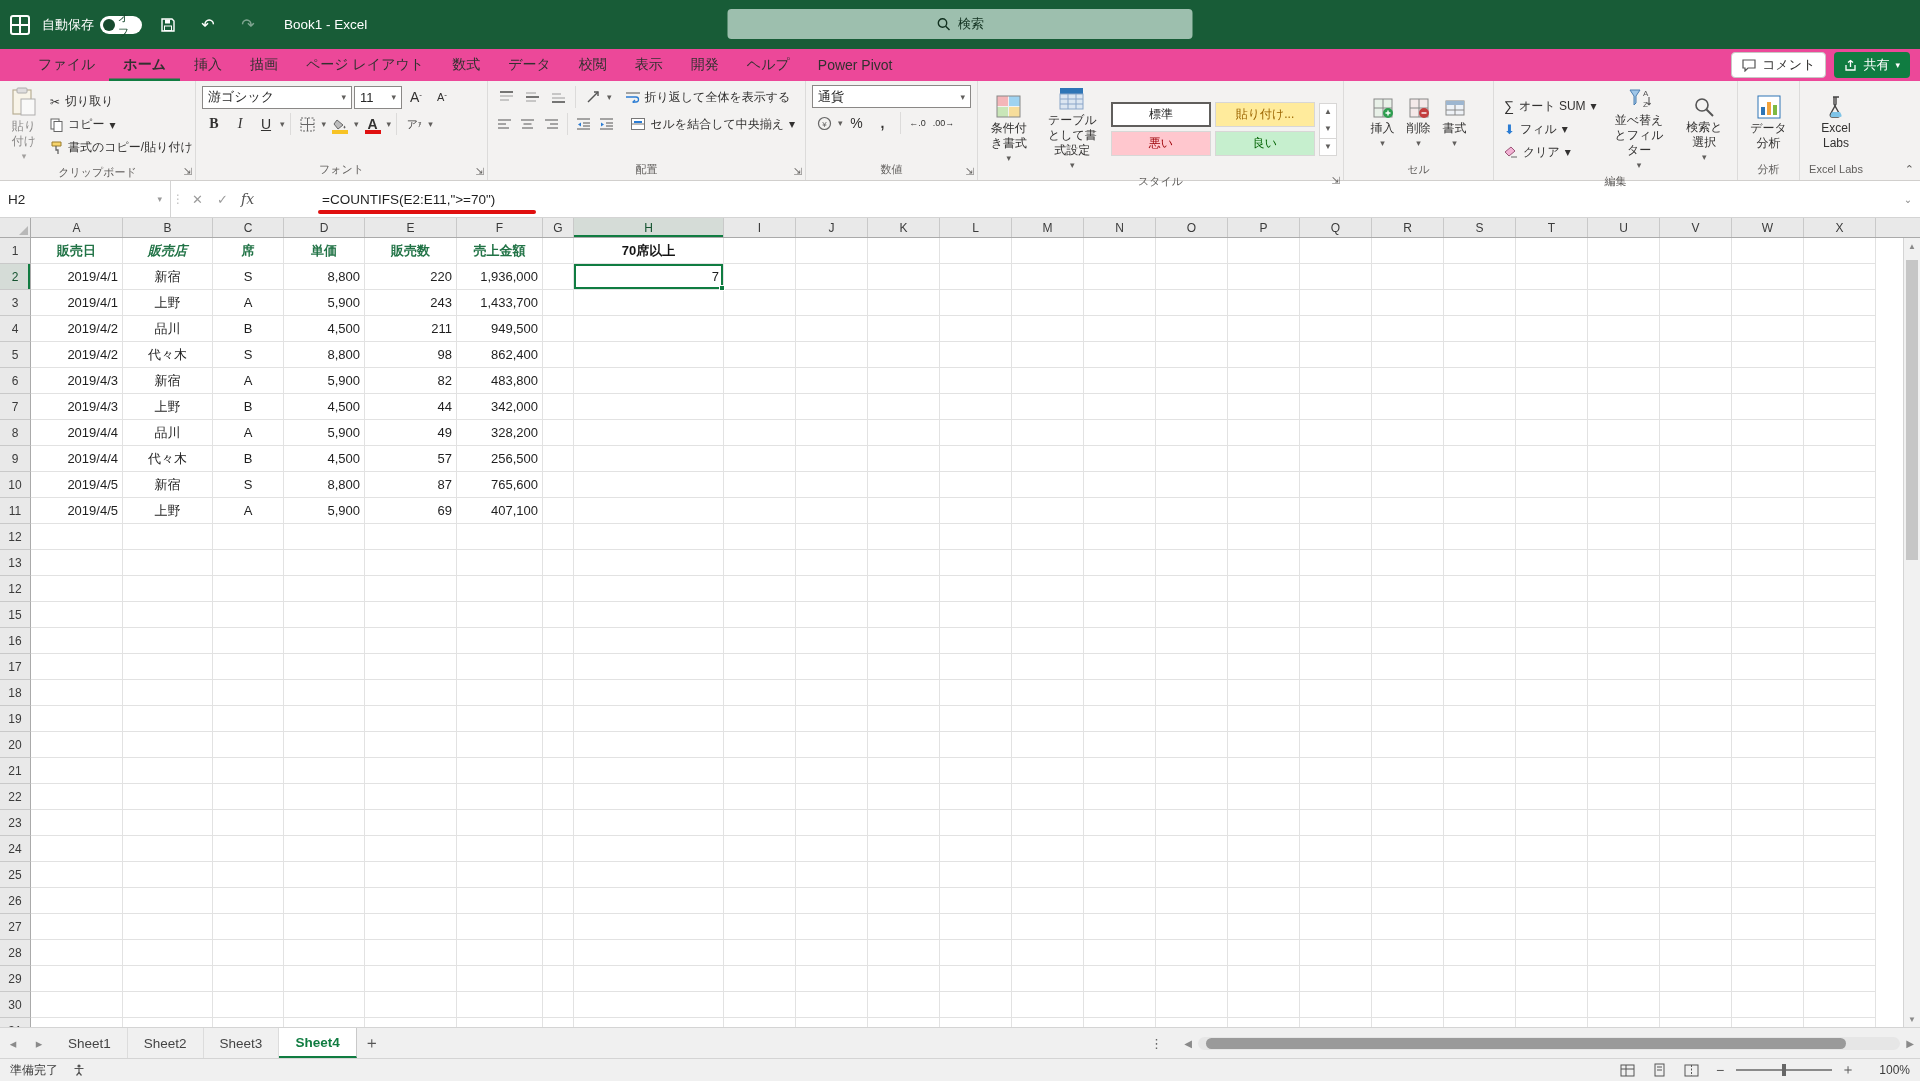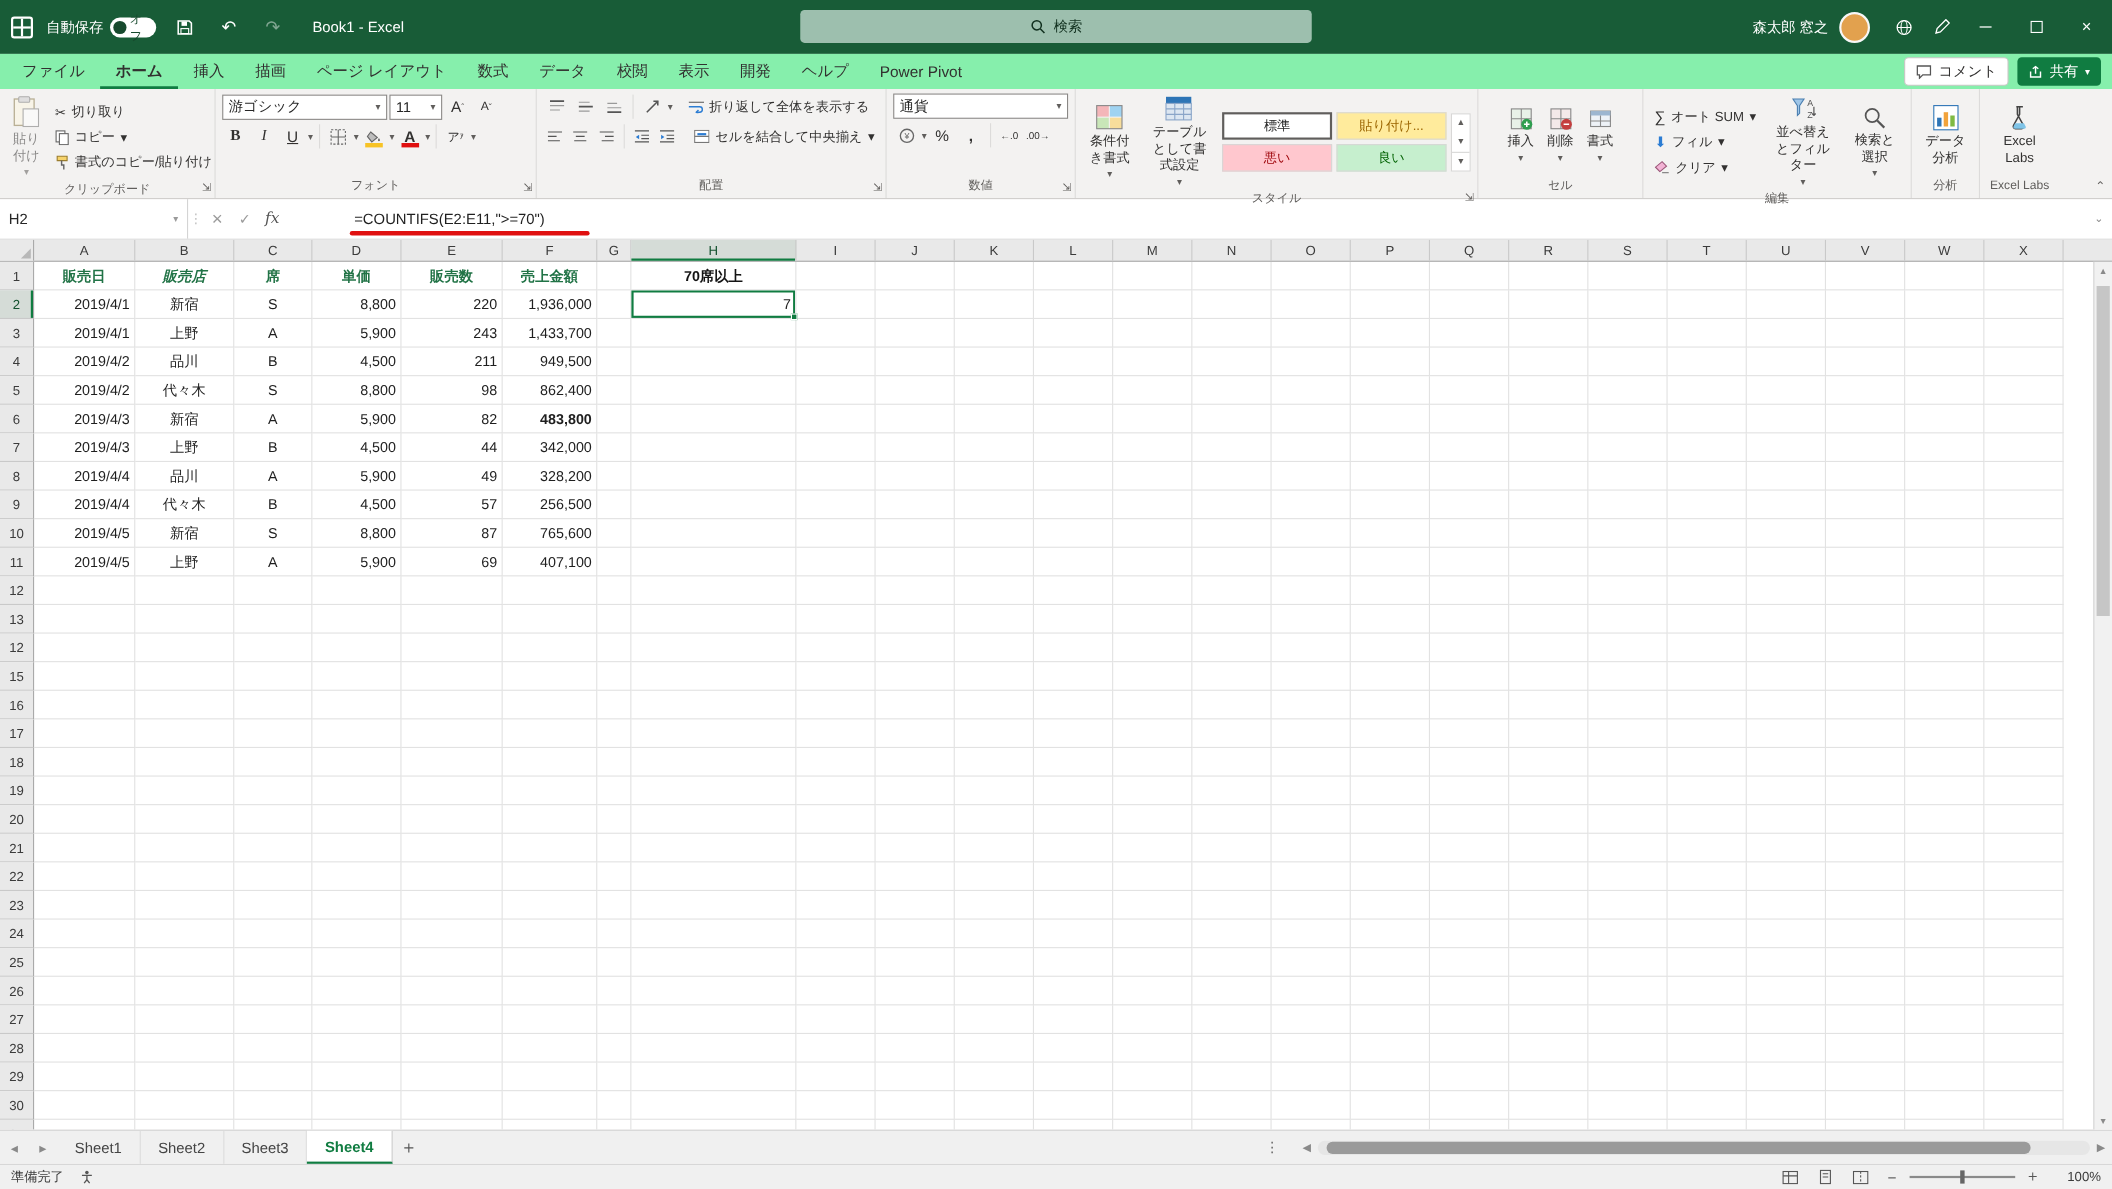--- a/index.html
+++ b/index.html
@@ -26,21 +26,21 @@
   .doc-title{font-size:13.5px;margin-left:10px;}
   .searchbox{position:absolute;left:50%;transform:translateX(-50%);top:9px;width:465px;height:30px;background:#9dbfae;border-radius:4px;display:flex;align-items:center;justify-content:center;gap:8px;color:#11301f;font-size:13px;cursor:text;}
   .tb-right{position:absolute;right:0;top:0;height:49px;display:flex;align-items:center;}
   .username{font-size:13px;margin-right:10px;}
   .avatar{width:28px;height:28px;border-radius:50%;background:#e2a14e;border:2px solid #f7f7f7;margin-right:14px;}
   .tb-ico{width:34px;height:49px;display:flex;align-items:center;justify-content:center;background:none;border:none;color:#fff;cursor:pointer;}
   .winbtn{width:46px;height:49px;display:flex;align-items:center;justify-content:center;background:none;border:none;color:#fff;font-size:15px;cursor:pointer;}
   .maxglyph{width:11px;height:11px;border:1.5px solid #fff;}
 
   
-  .ribbon-tabs{height:32px;background:#86efac;display:flex;align-items:stretch;padding-left:6px;position:relative;flex:none;}
+  .ribbon-tabs{height:32px;background:#ec4899;display:flex;align-items:stretch;padding-left:24px;position:relative;flex:none;}
   .rtab{padding:0 14px;display:flex;align-items:center;font-size:14px;color:#323130;cursor:pointer;}
   .rtab.active{font-weight:700;box-shadow:inset 0 -2.5px 0 var(--accent);}
   .rtabs-right{position:absolute;right:10px;top:3px;display:flex;gap:8px;align-items:center;}
   .cmt-btn{height:26px;display:flex;align-items:center;gap:6px;background:#fff;border:1px solid #c8c6c4;border-radius:4px;padding:0 10px;font-size:13px;color:#323130;cursor:pointer;}
   .share-btn{height:26px;display:flex;align-items:center;gap:6px;background:var(--accent);border:none;border-radius:4px;padding:0 10px;font-size:13px;color:#fff;cursor:pointer;}
 
   
   .ribbon-body{height:100px;background:#f3f2f1;border-bottom:1px solid #d1cfcd;display:flex;position:relative;flex:none;}
   .rgroup{display:flex;flex-direction:column;border-right:1px solid #dcdbda;position:relative;flex:none;}
   .rg-content{flex:1;display:flex;align-items:center;padding:4px 6px 0 6px;gap:4px;}
@@ -155,41 +155,20 @@
     </div>
 
     <div class="searchbox">
       <svg width="14" height="14" viewBox="0 0 14 14">
           <circle cx="6" cy="6" r="4.2" fill="none" stroke="#11301f" stroke-width="1.4"></circle>
           <line x1="9.2" y1="9.2" x2="13" y2="13" stroke="#11301f" stroke-width="1.4"></line>
         </svg>
       <span>検索</span>
     </div>
 
-    <div class="tb-right">
-      <span class="username">森太郎 窓之</span>
-      <span class="avatar"></span>
-      <button class="tb-ico">
-        <svg width="16" height="16" viewBox="0 0 16 16">
-            <circle cx="8" cy="8" r="6.3" fill="none" stroke="#fff" stroke-width="1.2"></circle>
-            <ellipse cx="8" cy="8" rx="2.8" ry="6.3" fill="none" stroke="#fff" stroke-width="1"></ellipse>
-            <line x1="1.7" y1="8" x2="14.3" y2="8" stroke="#fff" stroke-width="1"></line>
-          </svg>
-      </button>
-      <button class="tb-ico">
-        <svg width="15" height="15" viewBox="0 0 15 15">
-            <path d="M2 13l1-4 8-8 3 3-8 8z" fill="none" stroke="#fff" stroke-width="1.2"></path>
-          </svg>
-      </button>
-      <button class="winbtn">─</button>
-      <button class="winbtn">
-          <span class="maxglyph"></span>
-        </button>
-      <button class="winbtn">×</button>
-    </div>
   </div>
 
   <div class="ribbon-tabs">
     <div class="rtab">ファイル</div>
     <div class="rtab active">ホーム</div>
     <div class="rtab">挿入</div>
     <div class="rtab">描画</div>
     <div class="rtab">ページ レイアウト</div>
     <div class="rtab">数式</div>
     <div class="rtab">データ</div>
@@ -765,21 +744,21 @@
           <div class="gcell" style="width: 72px;"></div>
           <div class="gcell" style="width: 72px;"></div>
         </div>
         <div class="grow">
           <div class="rowh">6</div>
           <div class="gcell" style="width: 92px; text-align: right;">2019/4/3</div>
           <div class="gcell" style="width: 90px; text-align: center;">新宿</div>
           <div class="gcell" style="width: 71px; text-align: center;">A</div>
           <div class="gcell" style="width: 81px; text-align: right;">5,900</div>
           <div class="gcell" style="width: 92px; text-align: right;">82</div>
-          <div class="gcell" style="width: 86px; text-align: right; font-weight: bold;">483,800</div>
+          <div class="gcell" style="width: 86px; text-align: right;">483,800</div>
           <div class="gcell" style="width: 31px;"></div>
           <div class="gcell" style="width: 150px;"></div>
           <div class="gcell" style="width: 72px;"></div>
           <div class="gcell" style="width: 72px;"></div>
           <div class="gcell" style="width: 72px;"></div>
           <div class="gcell" style="width: 72px;"></div>
           <div class="gcell" style="width: 72px;"></div>
           <div class="gcell" style="width: 72px;"></div>
           <div class="gcell" style="width: 72px;"></div>
           <div class="gcell" style="width: 72px;"></div>

